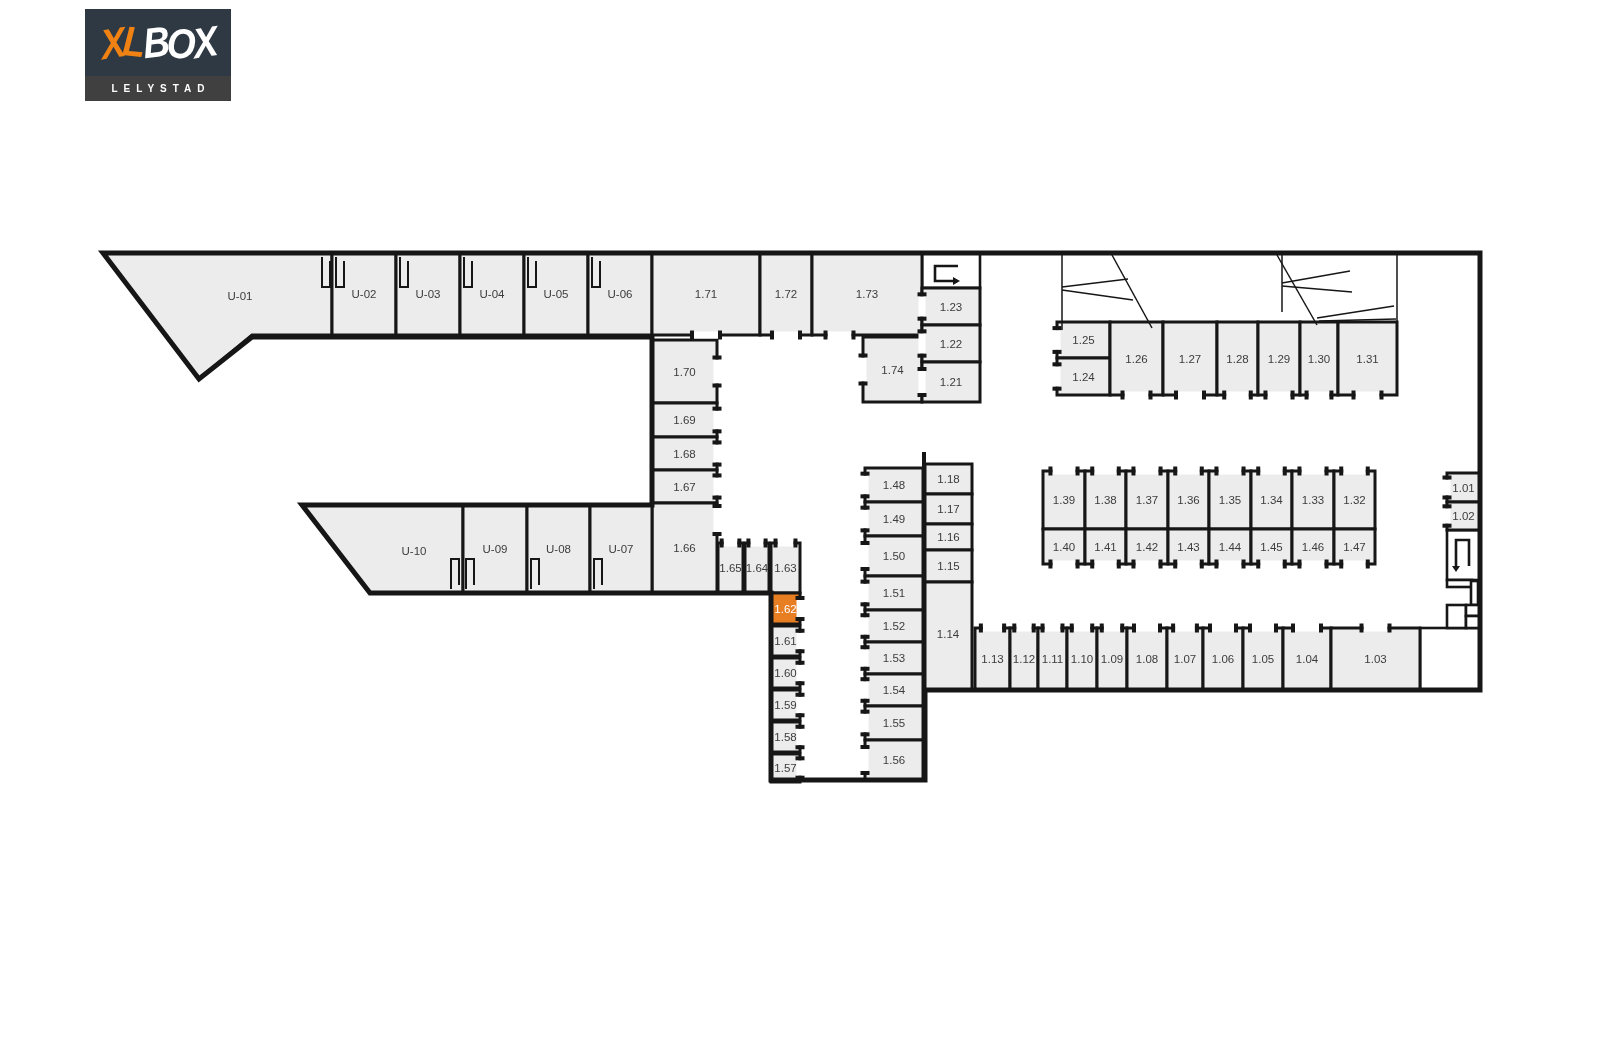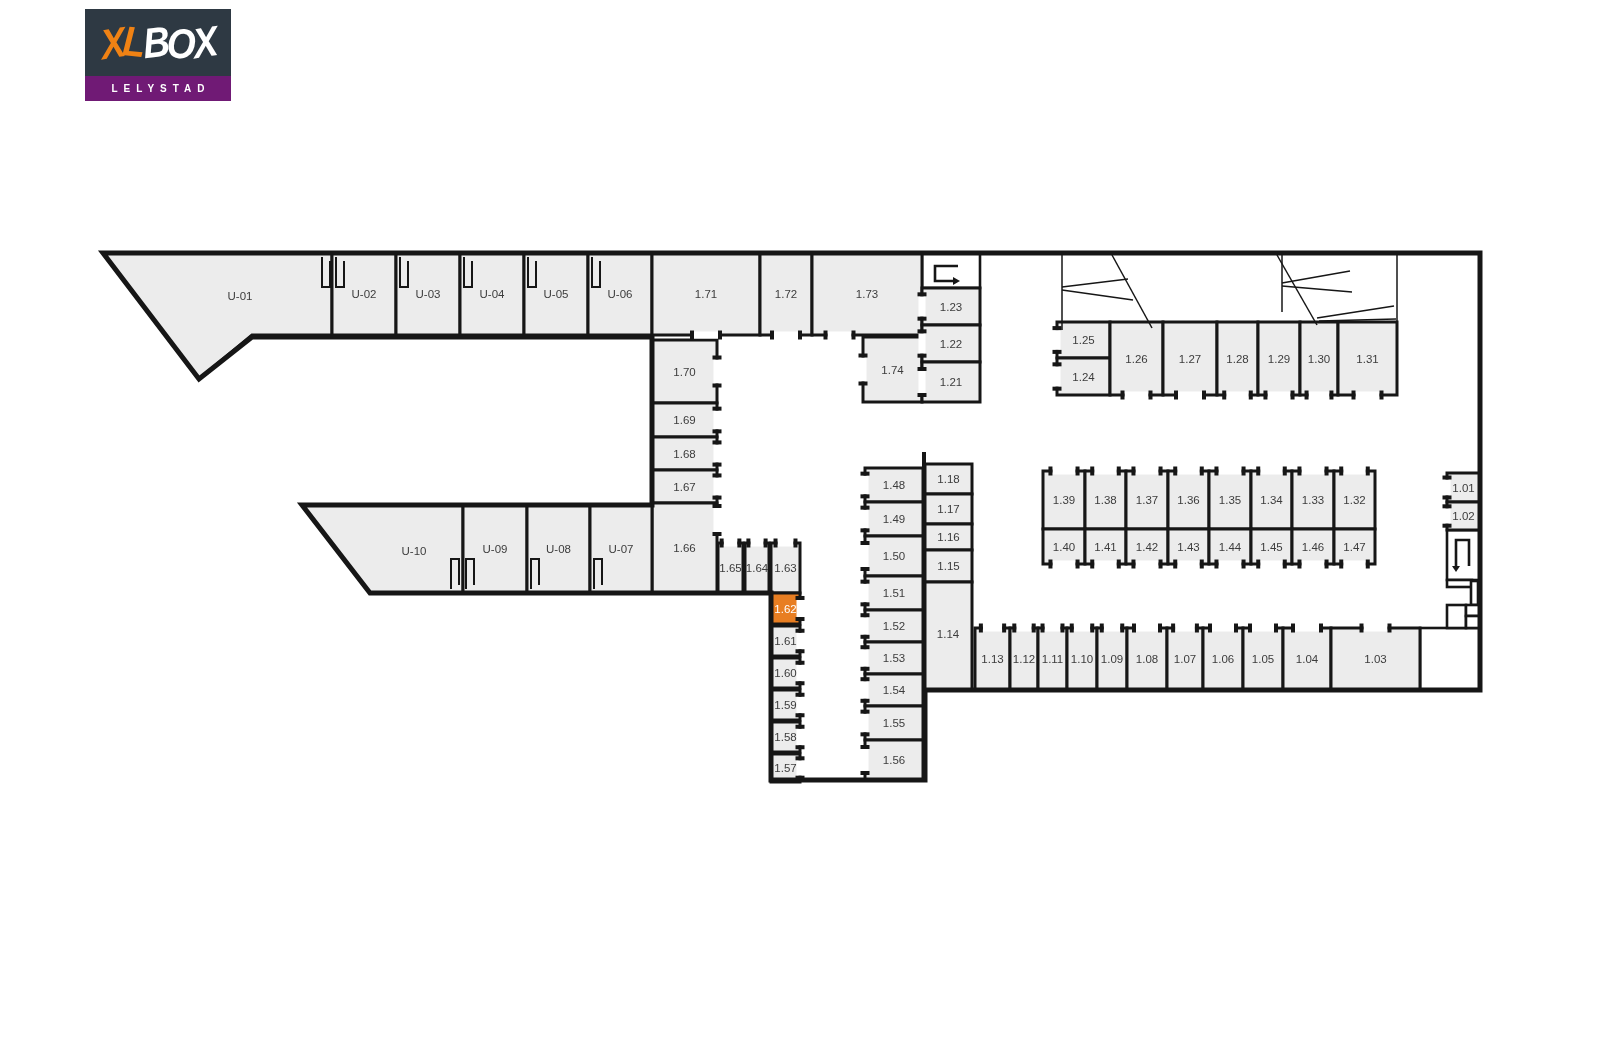--- a/index.html
+++ b/index.html
@@ -22,21 +22,21 @@
   svg text{font-family:"Liberation Sans", sans-serif;font-size:11.5px;}
 </style>
 </head>
 <body>
 
 <div id="stage">
   <div class="logo">
     <div class="logo-top" style="background: rgb(46, 57, 67);">
       <div class="brand"><span id="brand-xl"><span class="c0" style="color: rgb(240, 130, 20);">X</span><span class="c1" style="color: rgb(240, 130, 20);">L</span></span><span id="brand-box"><span class="c2" style="color: rgb(255, 255, 255);">B</span><span class="c3" style="color: rgb(255, 255, 255);">O</span><span class="c4" style="color: rgb(255, 255, 255);">X</span></span></div>
     </div>
-    <div class="logo-bar" style="background: #701a75;">
+    <div class="logo-bar" style="background: #404040;">
       <span>LELYSTAD</span>
     </div>
   </div>
   <svg id="plan" width="1600" height="1040" viewBox="0 0 1600 1040" xmlns="http://www.w3.org/2000/svg">
       <g>
         <rect x="922" y="253" width="58" height="35" fill="#FFFFFF" stroke="#161616" stroke-width="2.6"></rect>
         <rect x="1447" y="530" width="33" height="50" fill="#FFFFFF" stroke="#161616" stroke-width="2.6"></rect>
         <rect x="1420" y="628" width="60" height="62" fill="#FFFFFF" stroke="#161616" stroke-width="2.6"></rect>
         <rect x="1447" y="580" width="25" height="7" fill="#FFFFFF" stroke="#161616" stroke-width="2.6"></rect>
         <rect x="1471" y="581" width="7" height="24" fill="#FFFFFF" stroke="#161616" stroke-width="2.6"></rect>

